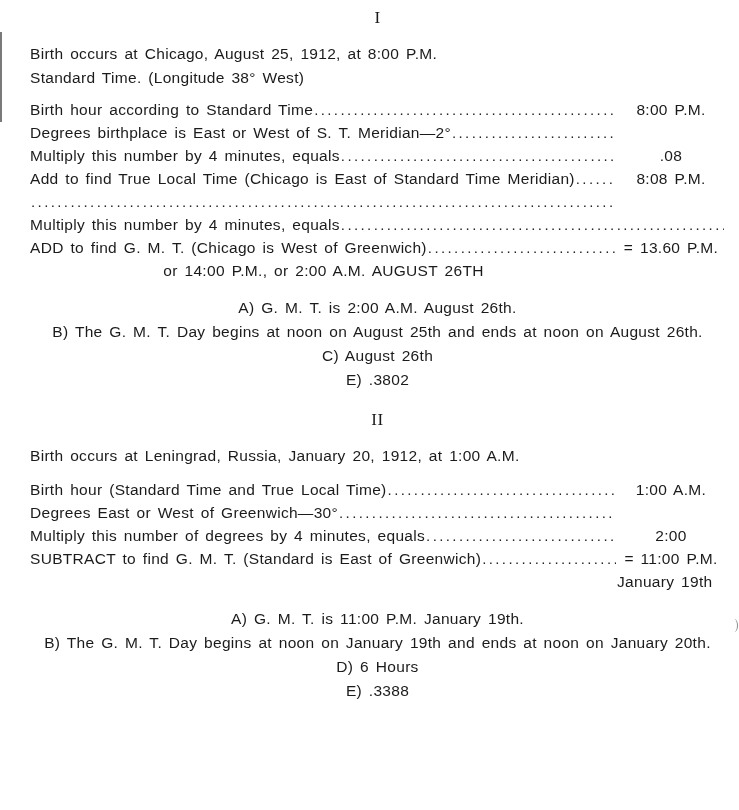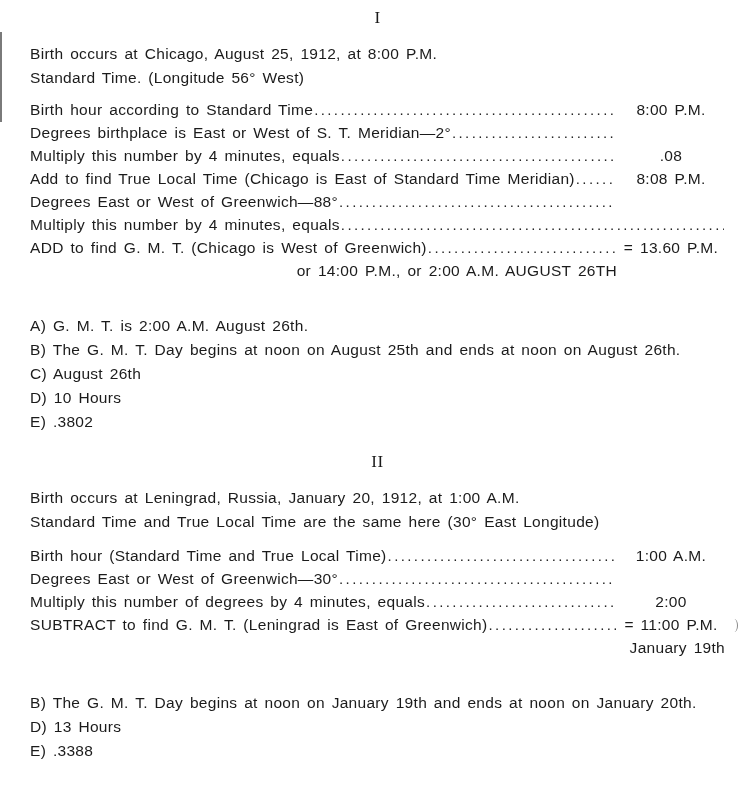--- a/index.html
+++ b/index.html
@@ -66,48 +66,48 @@
     color: #242424;
     margin: 0 1px;
   }
   .row-value {
     flex: 0 0 108px;
     text-align: center;
     white-space: nowrap;
   }
   .note-line {
     line-height: 23px;
-    text-align: right;
+    text-align: center;
     margin-right: 108px;
     white-space: nowrap;
   }
   .footnote-row {
     width: 108px;
     margin-left: auto;
-    text-align: right;
+    text-align: left;
     line-height: 23px;
     white-space: nowrap;
   }
-  .answers { margin-top: 32px; }
+  .answers { margin-top: 14px; text-align: center; }
   .answer-line { line-height: 24px; white-space: nowrap; }
   .italic { }
 </style>
 </head>
 <body>
 
 <div class="page">
 
   <div class="artifact-left"></div>
   <div class="artifact-right"></div>
 
   <section>
     <div class="numeral">I</div>
     <div class="intro">
       <div class="intro-line">Birth occurs at Chicago, August 25, 1912, at 8:00 P.M.</div>
-      <div class="intro-line">Standard Time. (Longitude 56° West)</div>
+      <div class="intro-line">Standard Time. (Longitude 38° West)</div>
     </div>
     <div class="calc-table">
         <div class="calc-row">
           <span class="row-label"><span>Birth hour according to Standard Time</span></span>
           <span class="leader">........................................................................................................................................................................................................</span>
           <span class="row-value">8:00 P.M.</span>
         </div>
         <div class="calc-row">
           <span class="row-label"><span>Degrees birthplace is East or West of S. T. Meridian—2°</span></span>
           <span class="leader">........................................................................................................................................................................................................</span>
@@ -117,73 +117,71 @@
           <span class="row-label"><span>Multiply this number by 4 minutes, equals</span></span>
           <span class="leader">........................................................................................................................................................................................................</span>
           <span class="row-value">.08</span>
         </div>
         <div class="calc-row">
           <span class="row-label"><span>Add to find True Local Time (Chicago is East of Standard Time Meridian)</span></span>
           <span class="leader">........................................................................................................................................................................................................</span>
           <span class="row-value">8:08 P.M.</span>
         </div>
         <div class="calc-row">
-          <span class="row-label"><span>Degrees East or West of Greenwich—88°</span></span>
           <span class="leader">........................................................................................................................................................................................................</span>
           <span class="row-value"></span>
         </div>
         <div class="calc-row">
           <span class="row-label"><span>Multiply this number by 4 minutes, equals</span></span>
           <span class="leader">........................................................................................................................................................................................................</span>
         </div>
         <div class="calc-row">
           <span class="row-label"><span class="italic">ADD</span><span> to find G. M. T. (Chicago is West of Greenwich)</span></span>
           <span class="leader">........................................................................................................................................................................................................</span>
           <span class="row-value">= 13.60 P.M.</span>
         </div>
       </div>
     <div class="note-line"><span>or 14:00 P.M., or </span><span class="italic">2:00 A.M. AUGUST 26TH</span></div>
     <div class="answers">
         <div class="answer-line">A) G. M. T. is 2:00 A.M. August 26th.</div>
         <div class="answer-line">B) The G. M. T. Day begins at noon on August 25th and ends at noon on August 26th.</div>
         <div class="answer-line">C) August 26th</div>
-        <div class="answer-line">D) 10 Hours</div>
         <div class="answer-line">E) .3802</div>
       </div>
   </section>
 
   <section>
     <div class="numeral numeral-2">II</div>
     <div class="intro">
       <div class="intro-line">Birth occurs at Leningrad, Russia, January 20, 1912, at 1:00 A.M.</div>
-      <div class="intro-line">Standard Time and True Local Time are the same here (30° East Longitude)</div>
     </div>
     <div class="calc-table calc-table-2">
         <div class="calc-row">
           <span class="row-label"><span>Birth hour (Standard Time and True Local Time)</span></span>
           <span class="leader">........................................................................................................................................................................................................</span>
           <span class="row-value">1:00 A.M.</span>
         </div>
         <div class="calc-row">
           <span class="row-label"><span>Degrees East or West of Greenwich—30°</span></span>
           <span class="leader">........................................................................................................................................................................................................</span>
           <span class="row-value"></span>
         </div>
         <div class="calc-row">
           <span class="row-label"><span>Multiply this number of degrees by 4 minutes, equals</span></span>
           <span class="leader">........................................................................................................................................................................................................</span>
           <span class="row-value">2:00</span>
         </div>
         <div class="calc-row">
-          <span class="row-label"><span class="italic">SUBTRACT</span><span> to find G. M. T. (Leningrad is </span><span class="italic">East</span><span> of Greenwich)</span></span>
+          <span class="row-label"><span class="italic">SUBTRACT</span><span> to find G. M. T. (Standard is </span><span class="italic">East</span><span> of Greenwich)</span></span>
           <span class="leader">........................................................................................................................................................................................................</span>
           <span class="row-value">= 11:00 P.M.</span>
         </div>
       </div>
     <div class="footnote-row">January 19th</div>
     <div class="answers">
+        <div class="answer-line">A) G. M. T. is 11:00 P.M. January 19th.</div>
         <div class="answer-line">B) The G. M. T. Day begins at noon on January 19th and ends at noon on January 20th.</div>
-        <div class="answer-line">D) 13 Hours</div>
+        <div class="answer-line">D) 6 Hours</div>
         <div class="answer-line">E) .3388</div>
       </div>
   </section>
 
 </div>
 
 </body></html>

